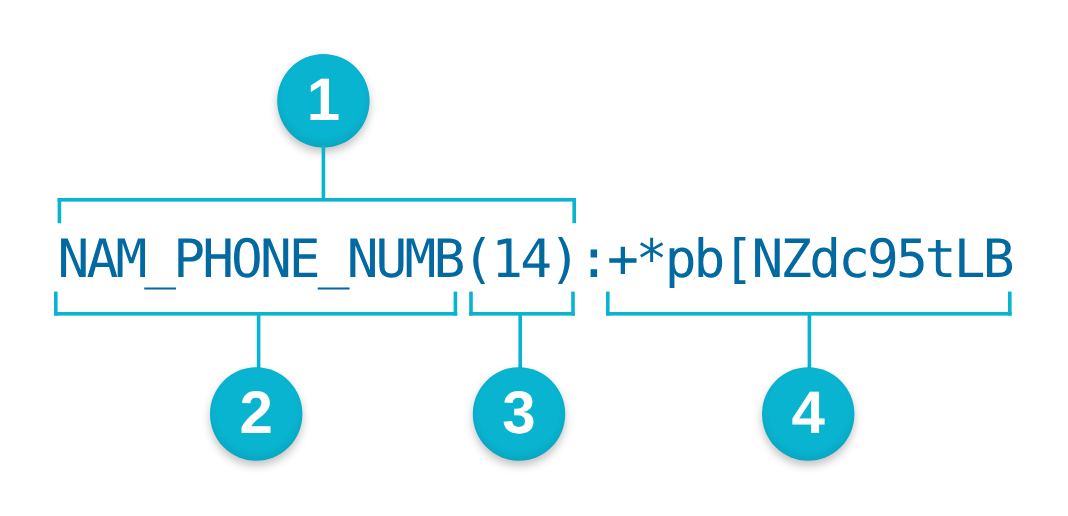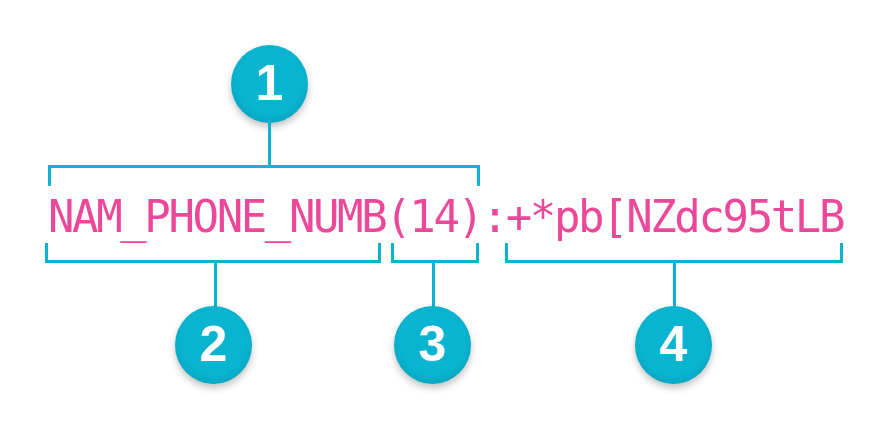--- a/index.html
+++ b/index.html
@@ -17,21 +17,21 @@
   }
   
   .code {
     position: absolute;
     left: 48px;
     top: 195px;
     font-family: "DejaVu Sans Mono", monospace;
     font-size: 44px;
     line-height: 44px;
     letter-spacing: -2.4px;
-    color: #ec4899;
+    color: #0369a1;
     white-space: pre;
   }
   
   .bracket {
     position: absolute;
     box-sizing: border-box;
     border: 0 solid #09b4d0;
   }
   .bracket.open-down {        
     border-top-width: 3px;

